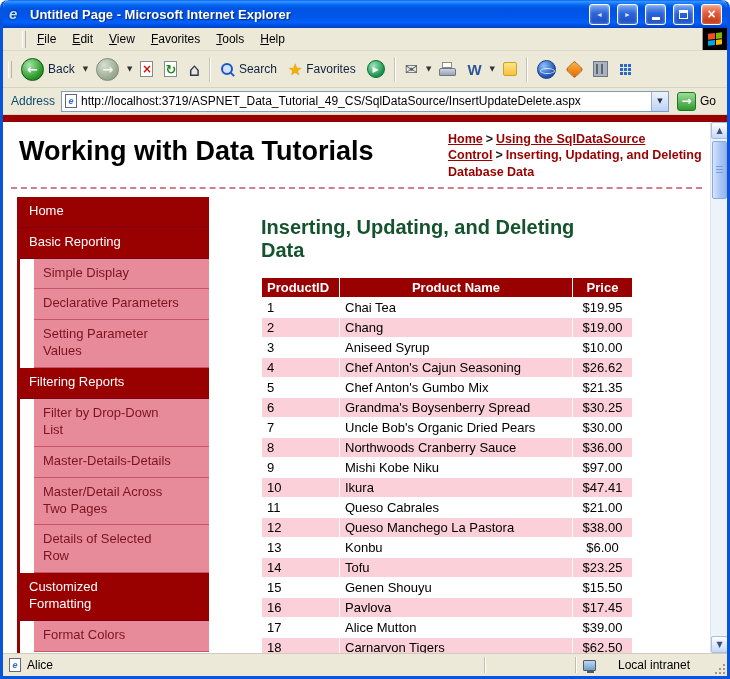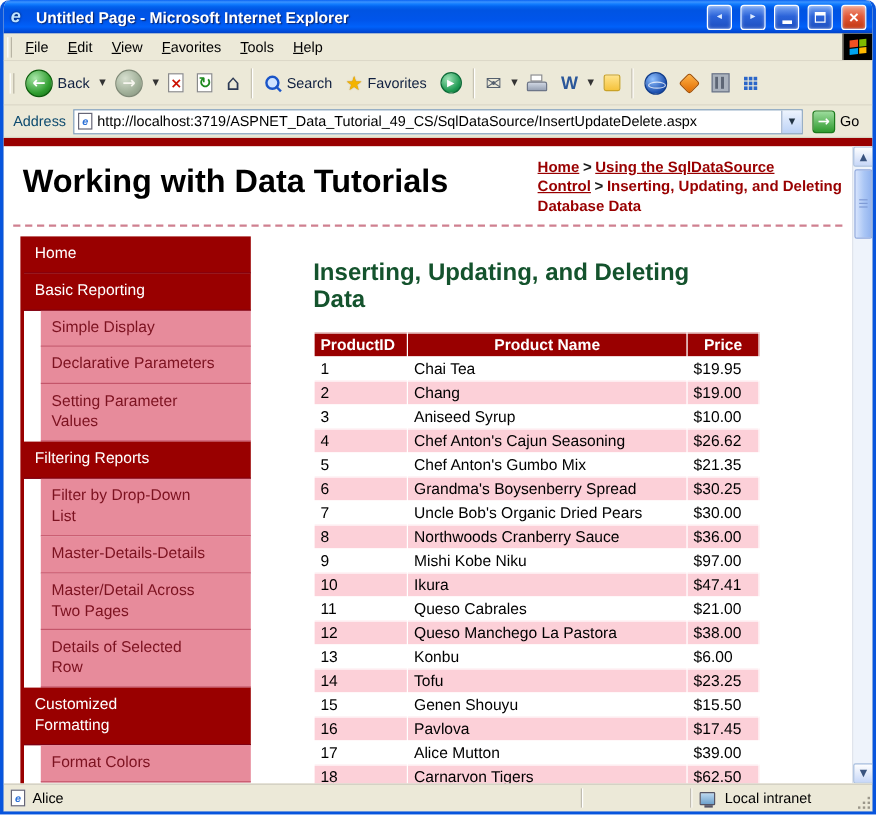--- a/index.html
+++ b/index.html
@@ -21,21 +21,21 @@
     display:flex; align-items:center; justify-content:center; cursor:pointer;
     background:linear-gradient(180deg,#7aa7f4,#2b63d9 45%,#1d4fc0); color:#fff;
     box-shadow:inset 0 0 3px rgba(255,255,255,.5); }
   .win-btn.small-glyph { font-size:7px; color:#dceaff; }
   .win-btn.close { background:linear-gradient(180deg,#f0a088,#e2593a 45%,#c1360f); font-weight:bold; font-size:14px; }
   .glyph-min { width:8px; height:3px; background:#fff; margin-top:9px; }
   .glyph-max { width:9px; height:9px; border:1px solid #fff; border-top:3px solid #fff; }
 
   
   .menubar { height:23px; display:flex; align-items:center; background:#ECE9D8;
-    border-bottom:1px solid #dcd8c8; padding-left:2px; }
+    border-bottom:1px solid #dcd8c8; padding-left:18px; }
   .grip { width:4px; height:17px; border-left:1px solid #fff; border-right:1px solid #b8b4a4; margin:0 3px 0 1px; }
   .menu-item { display:inline-block; padding:3px 8px; font-size:12px; color:#000; cursor:default; }
   .menu-item::first-letter { text-decoration:underline; }
   .menubar-spacer { flex:1; }
   .win-logo { width:25px; height:22px; background:#000; display:flex; align-items:center;
     justify-content:center; border-left:1px solid #9b978a; }
   .flag { width:14px; height:12px; display:grid; grid-template-columns:1fr 1fr; grid-template-rows:1fr 1fr;
     gap:1px; transform:skewY(-6deg); }
   .flag i { display:block; }
   .flag .f1{background:#f25022}.flag .f2{background:#7fba00}.flag .f3{background:#00a4ef}.flag .f4{background:#ffb900}
@@ -127,21 +127,21 @@
 
   .main { flex:1; padding:0 10px 0 52px; }
   .heading { font-size:20px; font-weight:bold; color:#14532d; line-height:1.18; margin:19px 0 14px; max-width:360px; }
 
   .products-table { border-collapse:collapse; width:372px; font-size:13px; }
   .products-table th { background:#990000; color:#fff; font-weight:bold; padding:2px 5px; border:1px solid #fff; }
   .products-table th.c0 { text-align:left; width:78px; }
   .products-table th.c1 { text-align:center; }
   .products-table th.c2 { text-align:center; width:60px; }
   .products-table td { padding:2px 5px; border:1px solid #fff; color:#000; }
-  .products-table td.c2 { text-align:left;margin-top:12px; }
+  .products-table td.c2 { text-align:center;margin-top:12px; }
   .products-table tr.alt td { background:#fcd0d8; }
 
   
   .scrollbar { position:absolute; top:0; right:0; bottom:0; width:17px; background:#eef3fb;
     border-left:1px solid #e0e4ec; }
   .sb-btn { position:absolute; left:0; width:17px; height:17px; display:flex; align-items:center;
     justify-content:center; font-size:8px; color:#39537f; cursor:pointer;
     background:linear-gradient(180deg,#fefefe,#c7d7f8); border:1px solid #a8bede; border-radius:2px;
     font-family:"DejaVu Sans",sans-serif; }
   .sb-up { top:0; } .sb-down { bottom:0; }
@@ -149,21 +149,21 @@
     border:1px solid #8fa8dd; background:linear-gradient(90deg,#d7e4fd,#aac6f5 55%,#93b4ef); cursor:pointer; }
   .sb-thumb::after { content:''; position:absolute; left:3px; top:24px; width:7px; height:1px;
     background:#7f9bd6; box-shadow:0 3px #7f9bd6, 0 6px #7f9bd6; }
 
   
   .statusbar { height:23px; display:flex; align-items:center; background:#ECE9D8;
     border-top:1px solid #cfccc0; position:relative; }
   .status-left { flex:1; display:flex; align-items:center; gap:6px; padding-left:6px; font-size:12px; color:#000; }
   .status-sep { width:2px; height:16px; border-left:1px solid #c0bcb0; border-right:1px solid #fff; margin:0 2px; }
   .status-pane-empty { width:85px; height:100%; }
-  .status-zone { width:148px; display:flex; align-items:center; gap:8px; font-size:12px; color:#000; padding-left:4px; }
+  .status-zone { width:148px; display:flex; align-items:center; gap:22px; font-size:12px; color:#000; padding-left:4px; }
   .monitor { width:13px; height:11px; border:1px solid #556; background:linear-gradient(#bcd8f0,#6fa2cc);
     border-radius:1px; position:relative; }
   .monitor::after { content:''; position:absolute; left:3px; bottom:-3px; width:7px; height:2px; background:#556; }
   .resize-grip { position:absolute; right:1px; bottom:1px; width:13px; height:13px; }
   .resize-grip::before { content:''; position:absolute; right:1px; bottom:1px; width:2px; height:2px; background:#9b978a;
     box-shadow:-4px 0 #9b978a, -8px 0 #9b978a, 0 -4px #9b978a, -4px -4px #9b978a, 0 -8px #9b978a; }
 </style>
 </head>
 <body>
 

